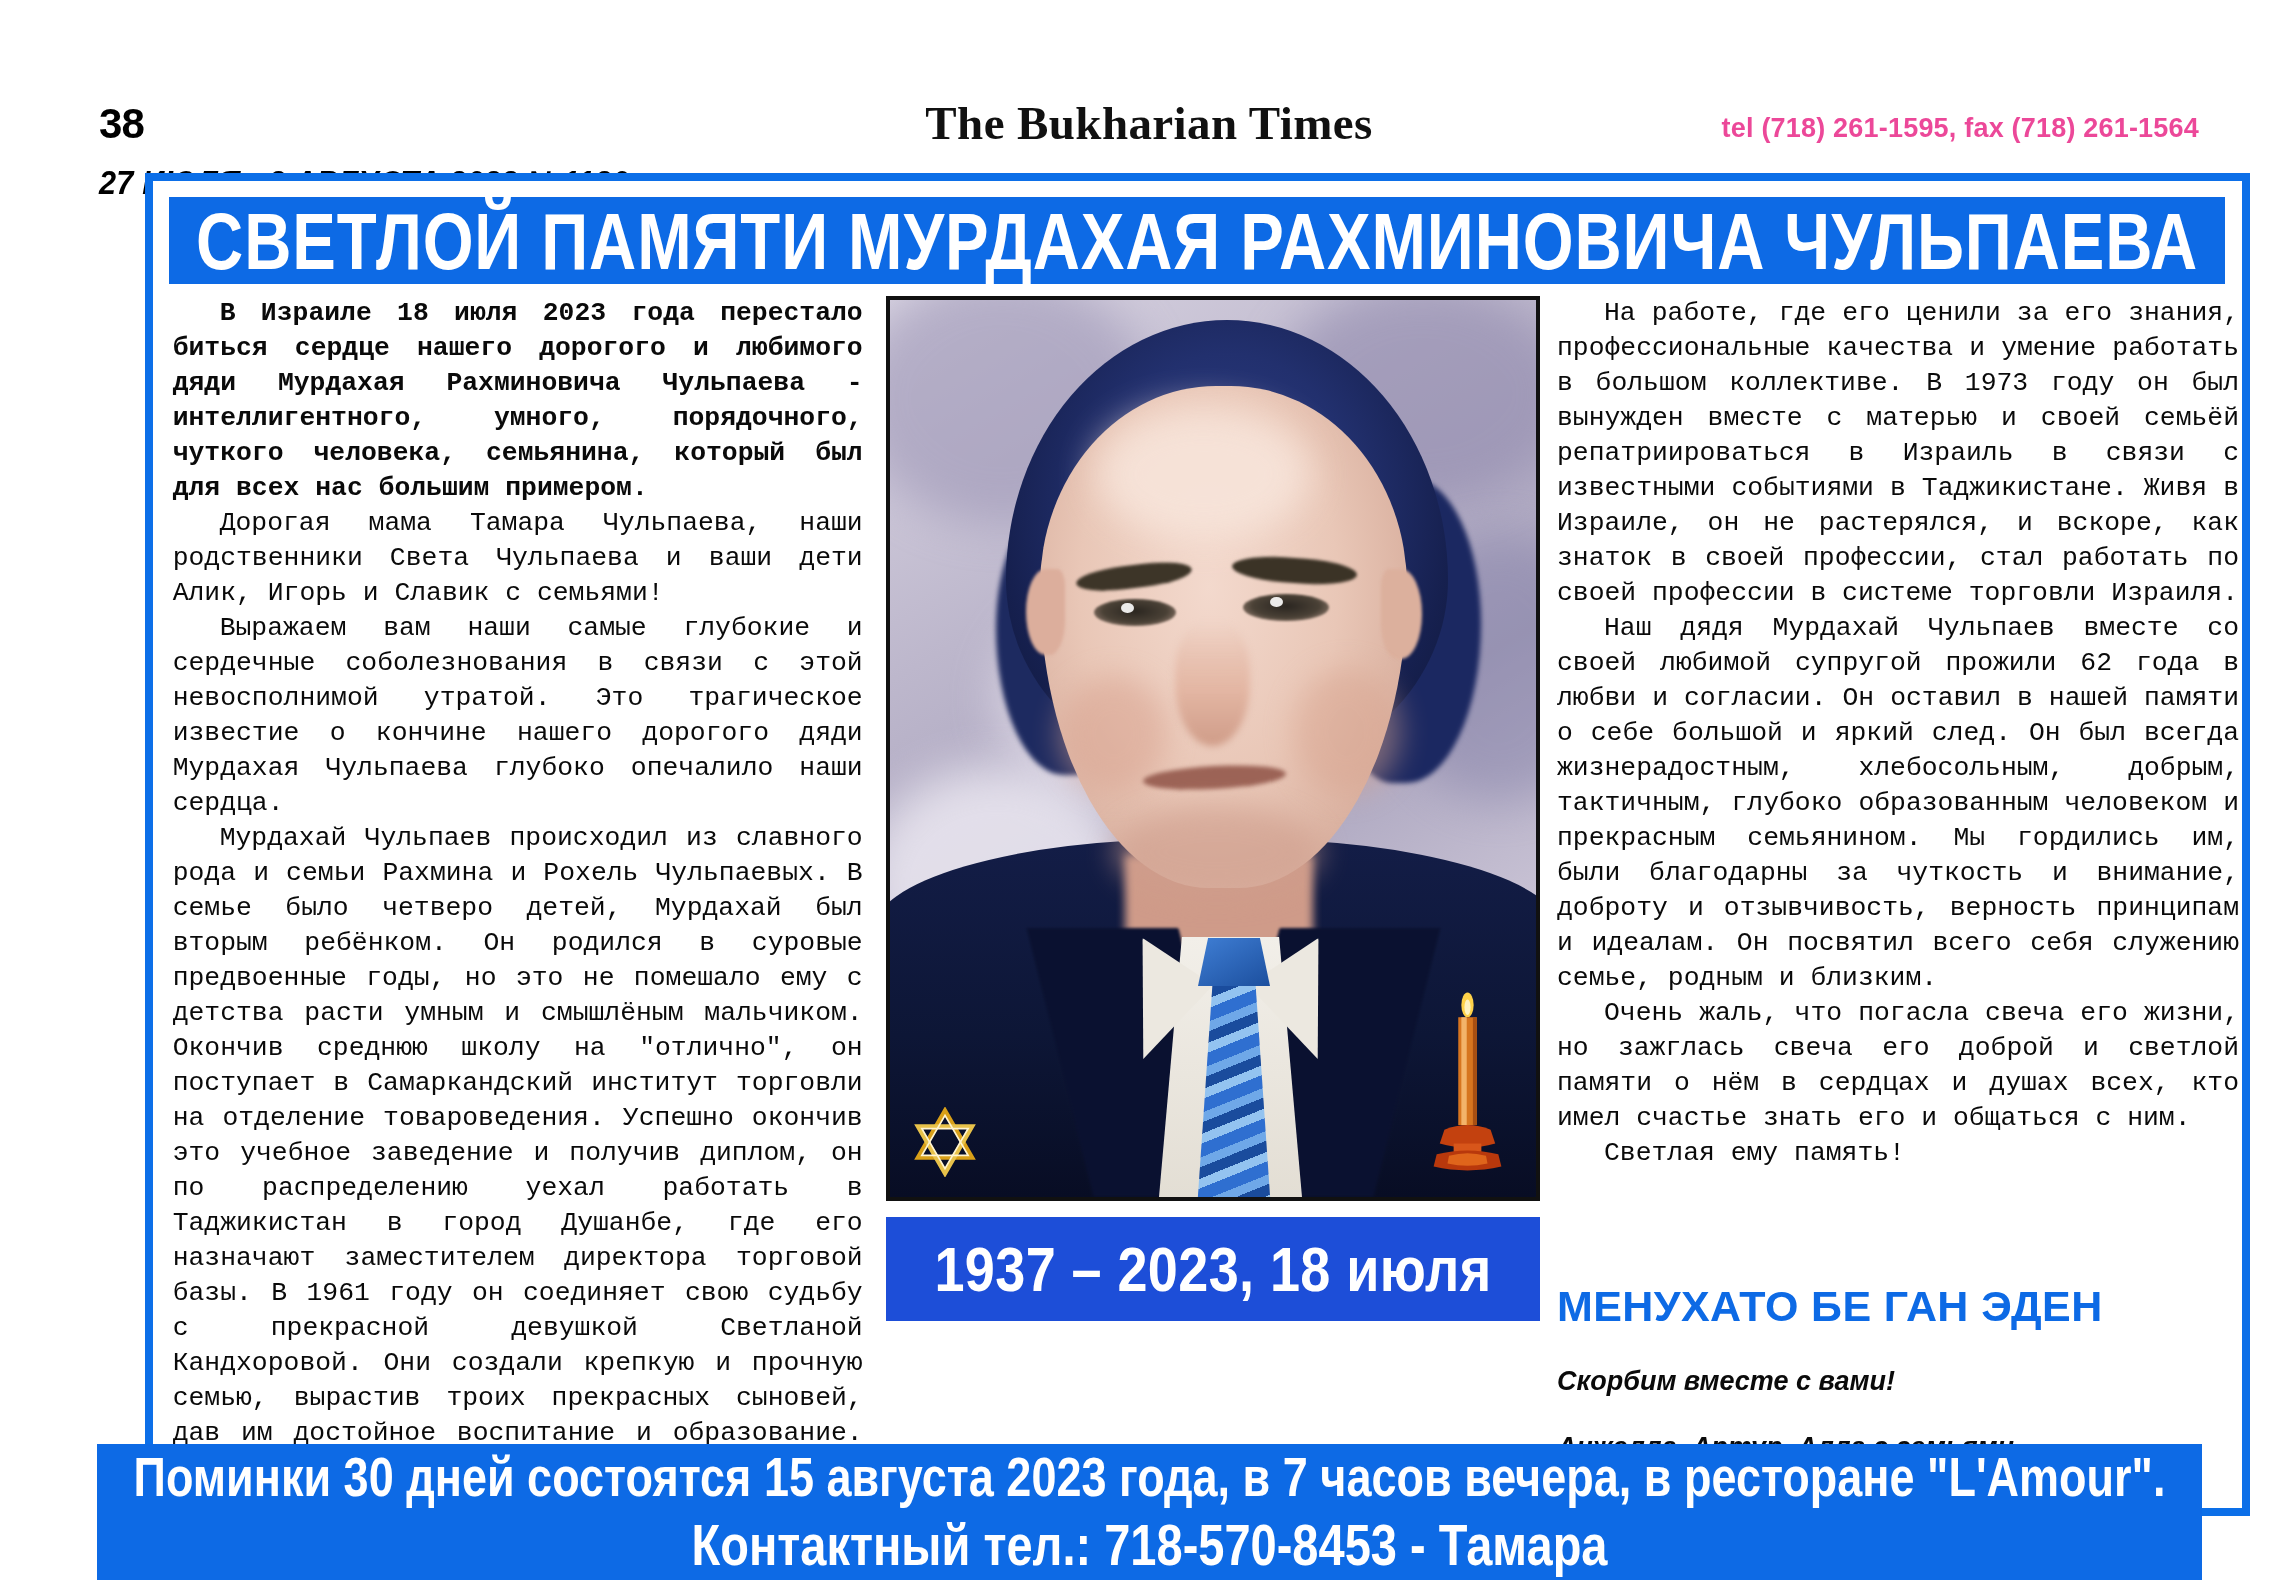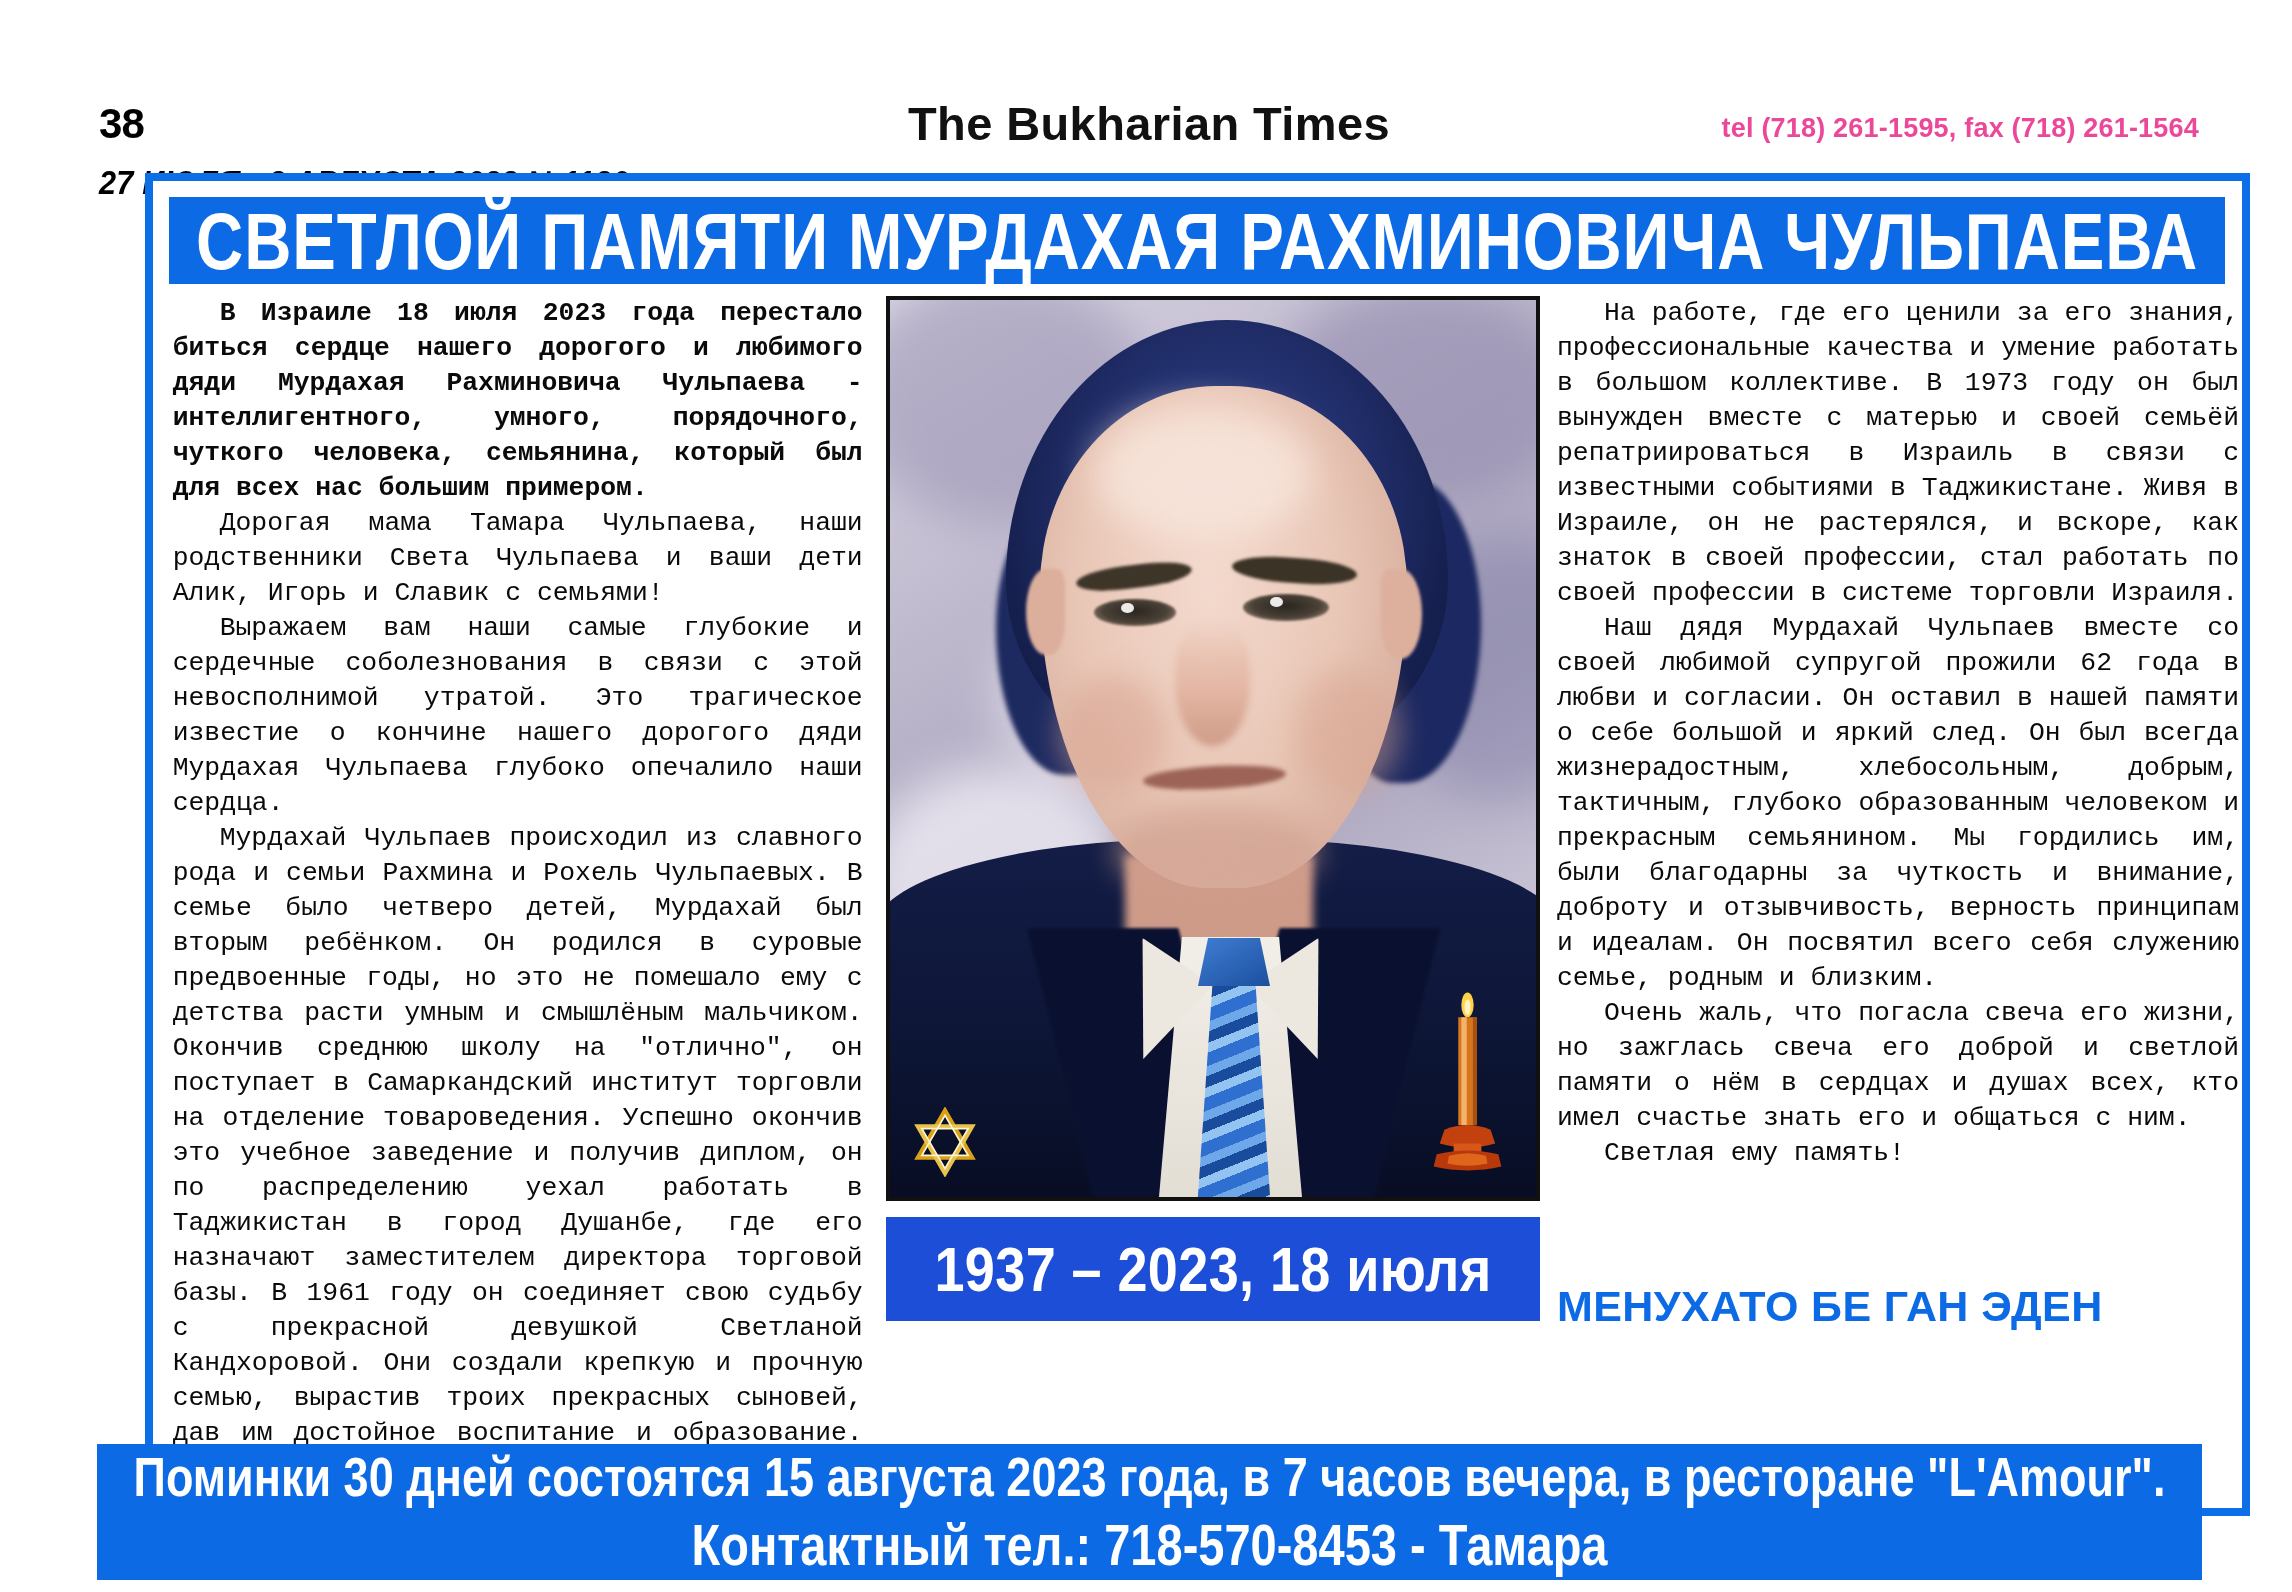--- a/index.html
+++ b/index.html
@@ -30,21 +30,21 @@
   }
   .issue-line {
     font-size: 33px; font-weight: bold; font-style: italic;
     color: #000; letter-spacing: 0.2px;
     font-family: "Liberation Sans", sans-serif;
     transform: scaleX(0.93); transform-origin: left center;
   }
   .mast-title {
     position: absolute; left: 50%; top: -3.6px;
     transform: translateX(-50%);
-    font-family: Liberation Sans, sans-serif;
+    font-family: Liberation Serif, serif;
     font-weight: bold; font-size: 47px; color: #111;
     white-space: nowrap; letter-spacing: 0.4px;
   }
   .mast-contact {
     position: absolute; right: 0; top: 12.5px;
     font-size: 27px; font-weight: bold; color: #ec4899;
     white-space: nowrap; letter-spacing: 0.2px; margin-left: 45px;
   }
 
   
@@ -351,20 +351,25 @@
 
     <div class="col col-right">
       <p>На работе, где его ценили за его знания, профессиональные качества и умение работать в большом коллективе. В 1973 году он был вынужден вместе с матерью и своей семьёй репатриироваться в Израиль в связи с известными событиями в Таджикистане. Живя в Израиле, он не растерялся, и вскоре, как знаток в своей профессии, стал работать по своей профессии в системе торговли Израиля.</p>
       <p>Наш дядя Мурдахай Чульпаев вместе со своей любимой супругой прожили 62 года в любви и согласии. Он оставил в нашей памяти о себе большой и яркий след. Он был всегда жизнерадостным, хлебосольным, добрым, тактичным, глубоко образованным человеком и прекрасным семьянином. Мы гордились им, были благодарны за чуткость и внимание, доброту и отзывчивость, верность принципам и идеалам. Он посвятил всего себя служению семье, родным и близким.</p>
       <p>Очень жаль, что погасла свеча его жизни, но зажглась свеча его доброй и светлой памяти о нём в сердцах и душах всех, кто имел счастье знать его и общаться с ним.</p>
       <p>Светлая ему память!</p>
     </div>
 
     <div class="menuchato">МЕНУХАТО БЕ ГАН ЭДЕН</div>
 
+    <div class="sign-block">
+      <div class="sign-grief">Скорбим вместе с вами!</div>
+      <div>Анжелла, Артур, Алла с семьями,</div>
+      <div>кудохо, родные и близкие.</div>
+    </div>
 
   </div>
 
   <div class="bottom-banner">
     <div class="bb-line1" style="font-size: 45px;">Поминки 30 дней состоятся 15 августа 2023 года, в 7 часов вечера, в ресторане "L'Amour".</div>
     <div class="bb-line2">Контактный тел.: 718-570-8453 - Тамара</div>
   </div>
 
 </div>
 

